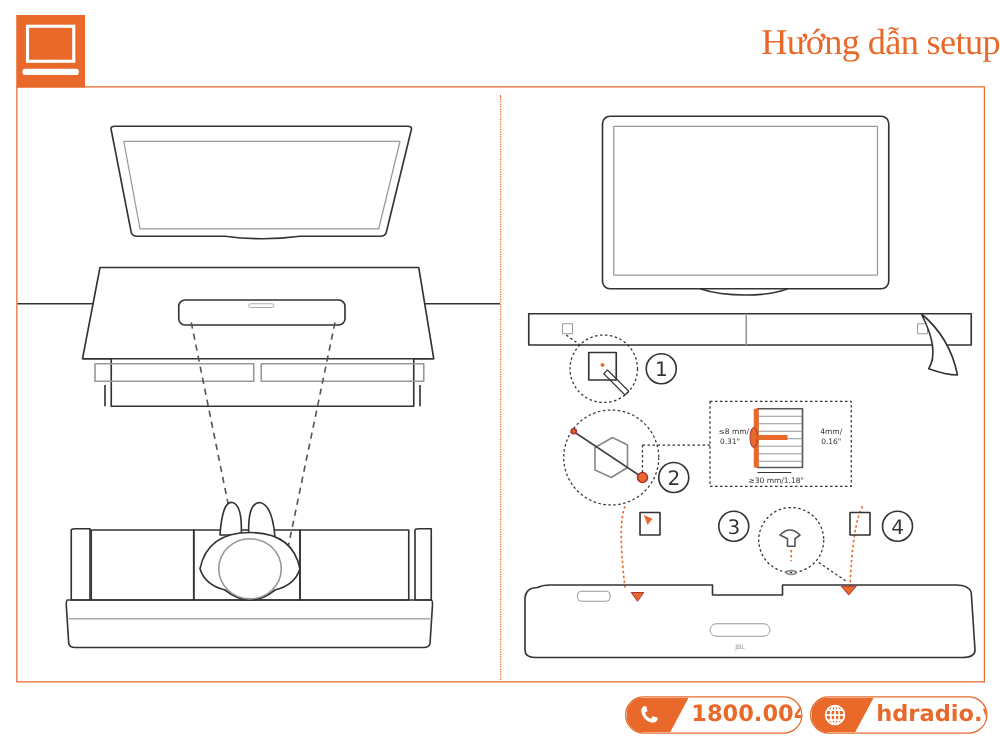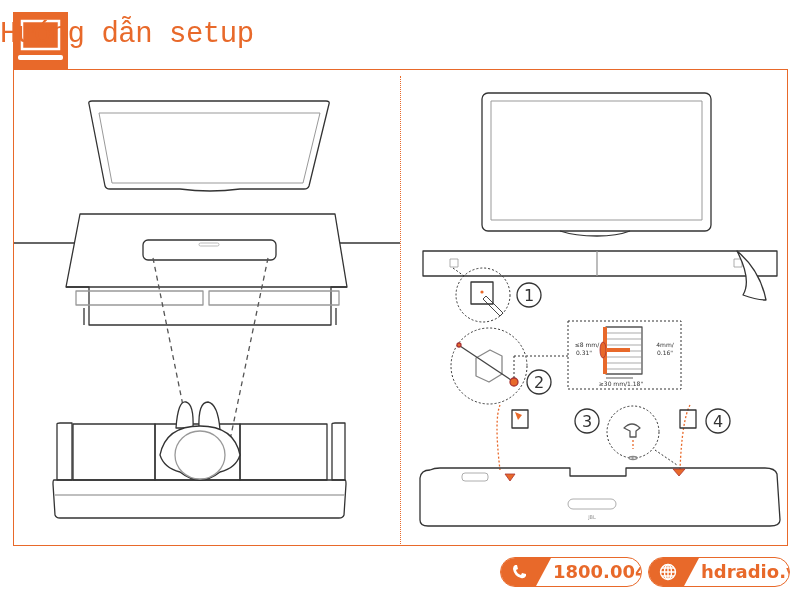--- a/index.html
+++ b/index.html
@@ -1,18 +1,18 @@
 <!DOCTYPE html>
 <html><head>
 <meta charset="utf-8">
 <style>
   html, body { margin:0; padding:0; background:#fff; }
   body { width:800px; height:598px; position:relative; overflow:hidden; font-family:"Liberation Sans", sans-serif; }
   .header-icon { position:absolute; left:13px; top:12px; width:55px; height:58px; background:#e8692a; }
-  .title { position:absolute; left:0; width:800px; top:18px; text-align:left; color:#e8692a; font-size:29px; font-family:Liberation Mono, monospace; font-weight:normal; letter-spacing:-0.5px; }
+  .title { position:absolute; left:0; width:800px; top:18px; text-align:right; color:#e8692a; font-size:29px; font-family:Liberation Serif, serif; font-weight:normal; letter-spacing:-0.5px; }
   .frame { position:absolute; left:13px; top:69px; width:775px; height:477px; border:1.5px solid #e8692a; box-sizing:border-box; }
   .divider { position:absolute; left:400px; top:76px; height:468px; border-left:1.5px dotted #e8692a; }
   svg.scene { position:absolute; left:0; top:0; }
   .pill { position:absolute; top:557px; height:30px; border:1.5px solid #e8692a; border-radius:16px; background:#fff; box-sizing:border-box; overflow:hidden; }
   .pill .lead { position:absolute; left:0; top:0; height:100%; background:#e8692a; }
   .pill .txt { position:absolute; top:0; height:27px; line-height:27px; color:#e8692a; font-weight:bold; font-size:18px; font-family:"DejaVu Sans", sans-serif; }
 </style>
 </head>
 <body>
 

